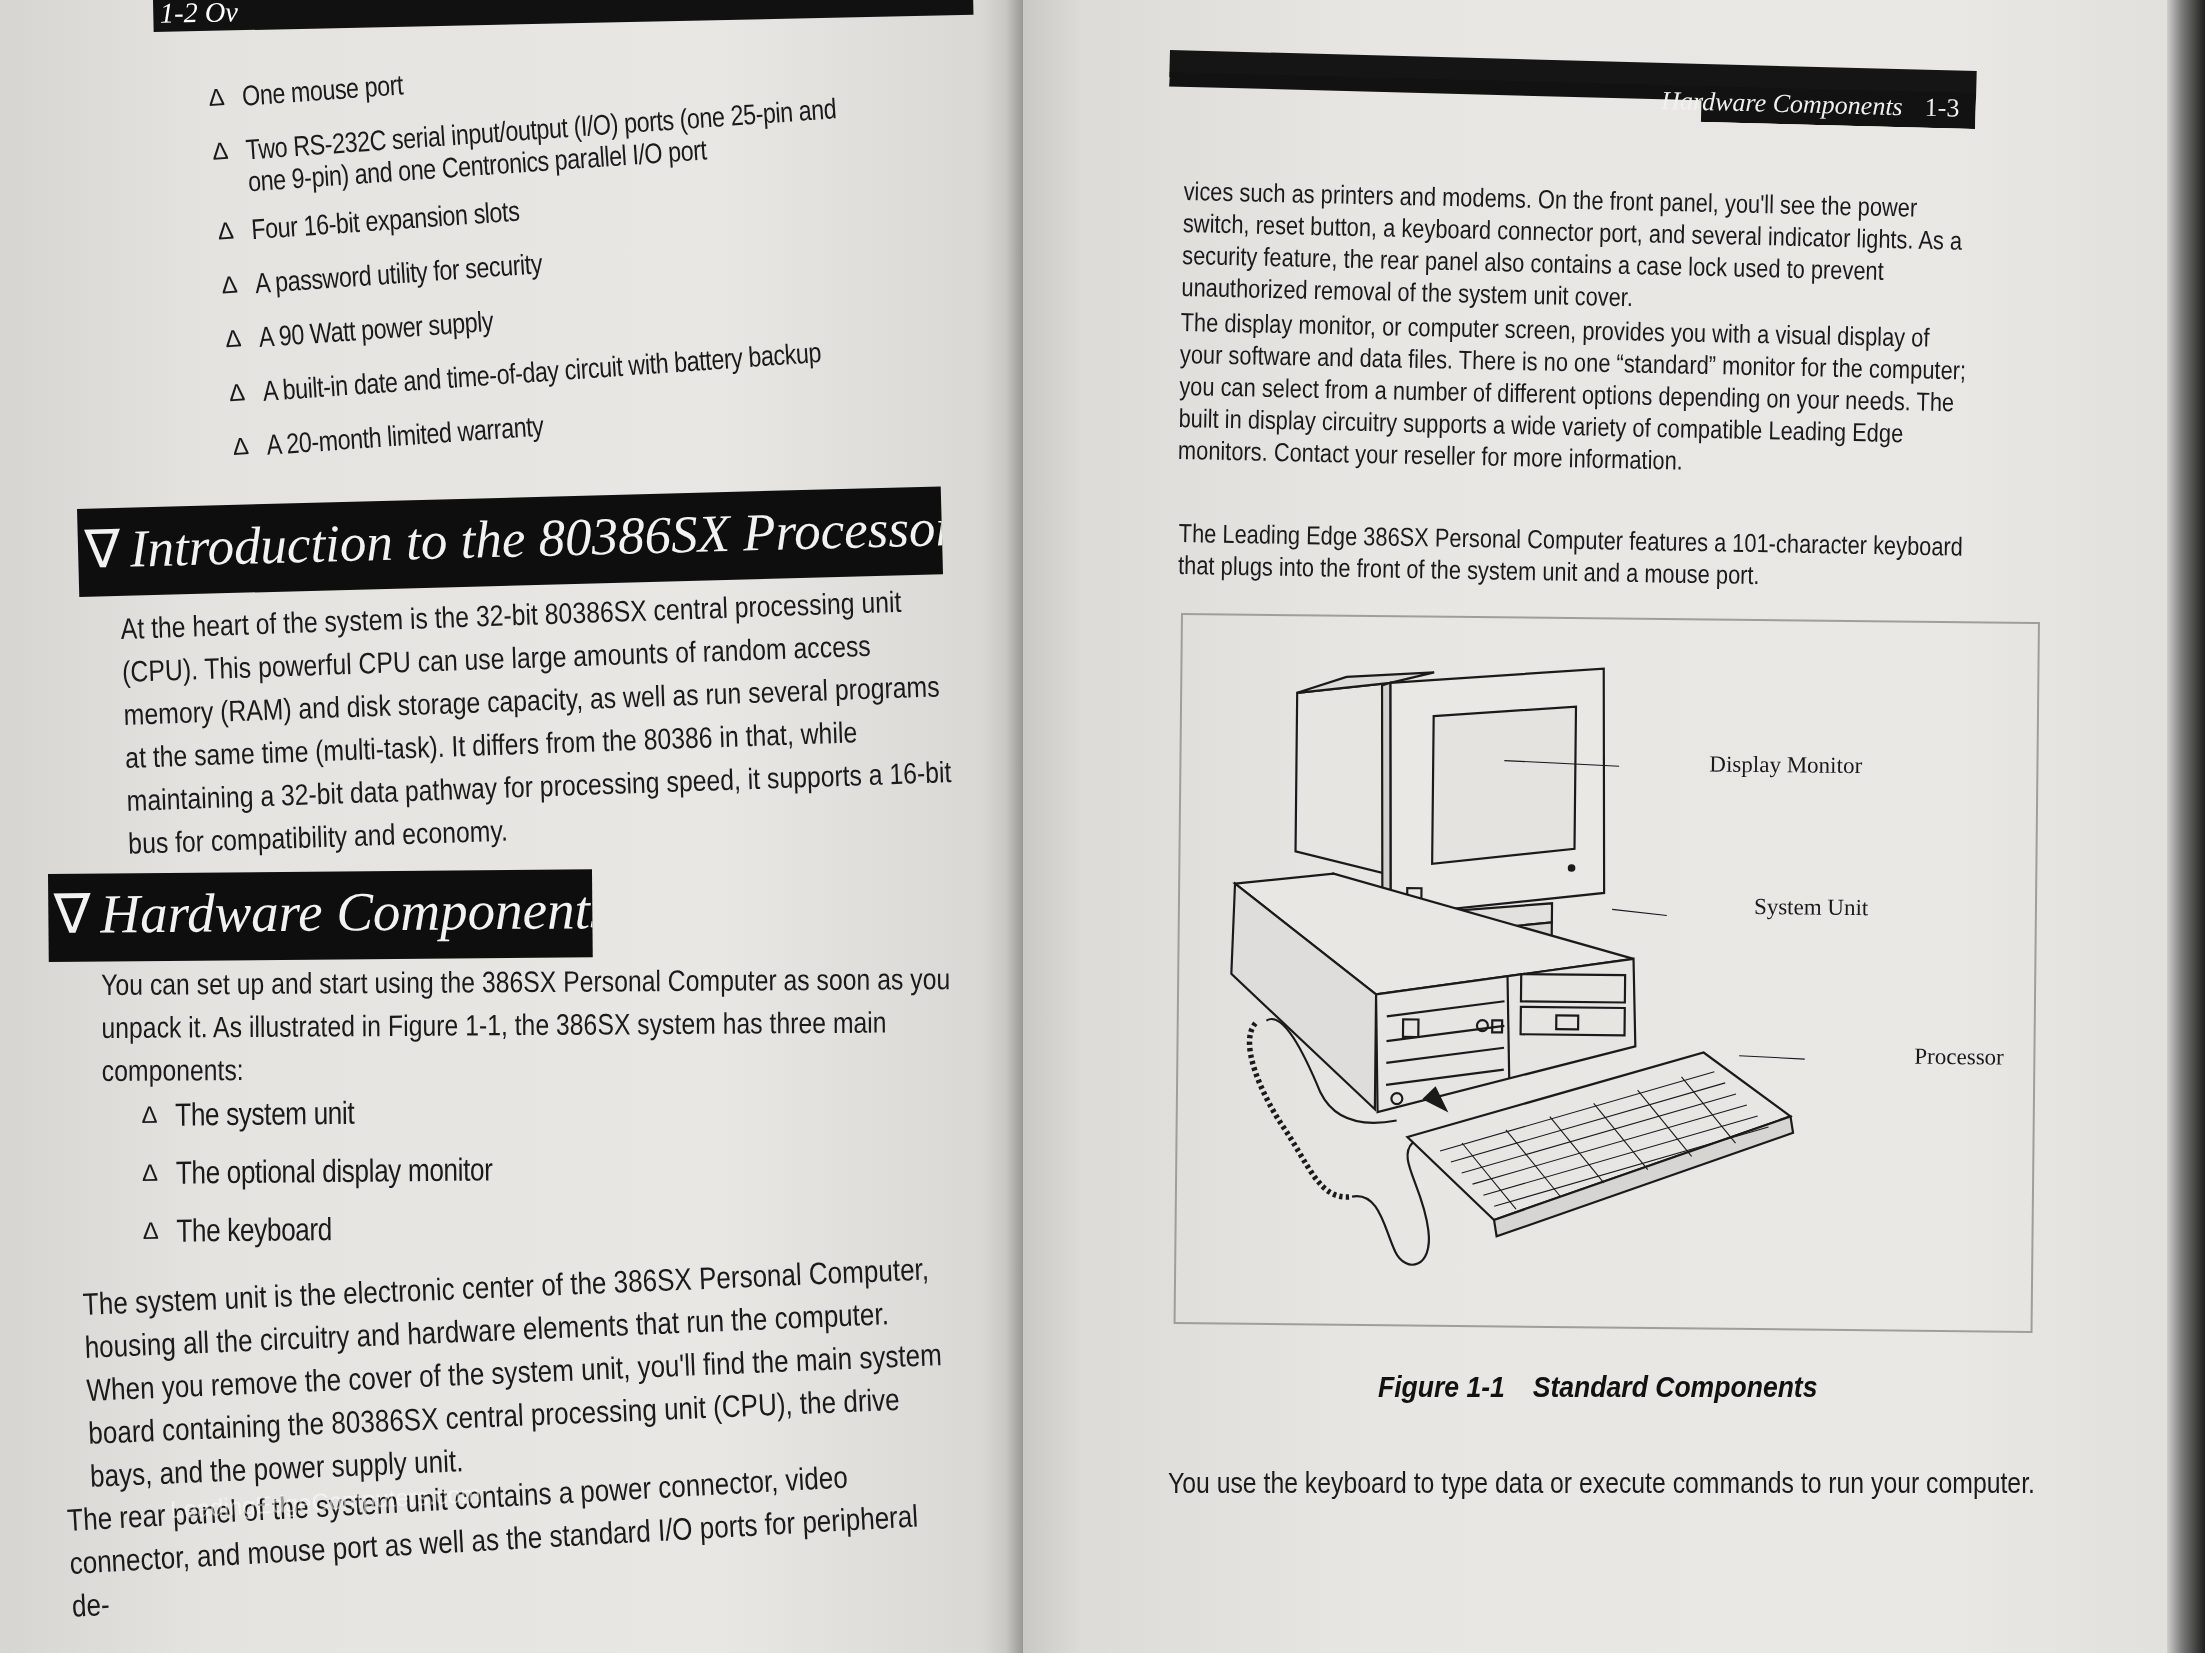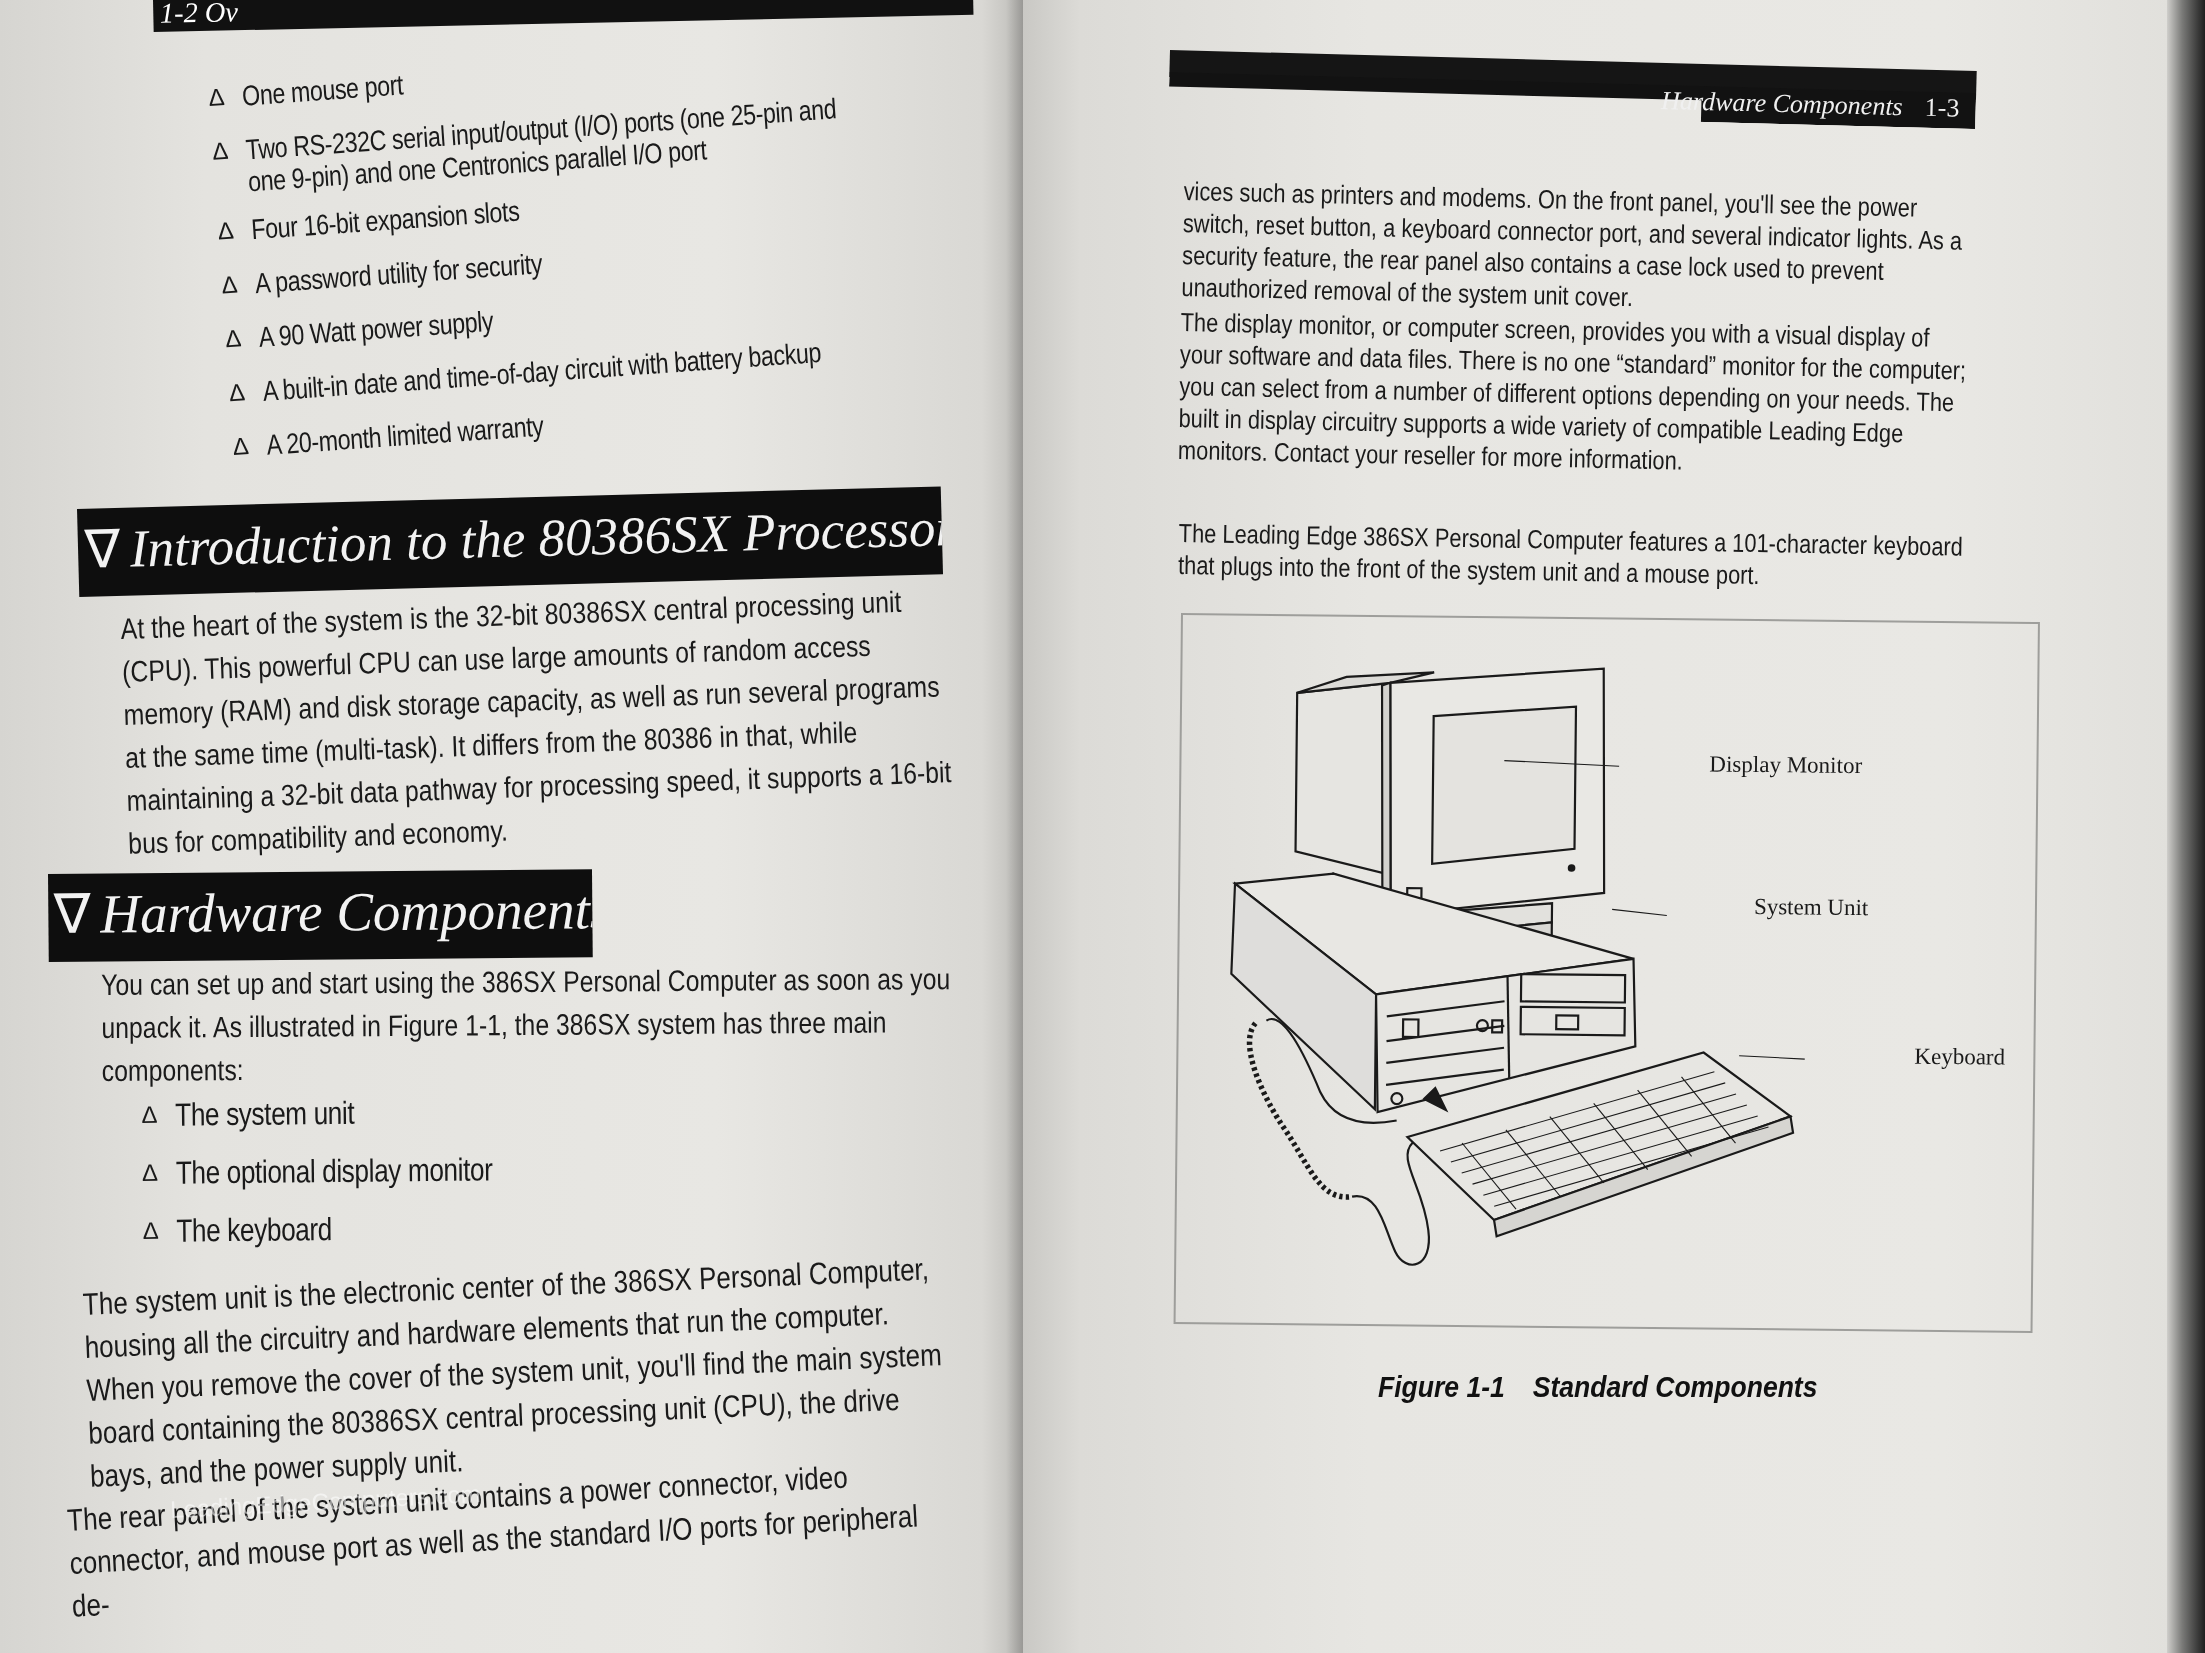--- a/index.html
+++ b/index.html
@@ -272,23 +272,26 @@
         <line x1="840" y1="860" x2="940" y2="980"></line>
         <line x1="920" y1="835" x2="1020" y2="955"></line>
       </g>
 
       <line x1="590" y1="260" x2="800" y2="268" stroke-width="2"></line>
       <line x1="790" y1="530" x2="890" y2="540" stroke-width="2"></line>
       <line x1="1025" y1="795" x2="1145" y2="800" stroke-width="2"></line>
     </svg>
     <div class="fig-label fl-monitor">Display Monitor</div>
     <div class="fig-label fl-system">System Unit</div>
-    <div class="fig-label fl-keyboard">Keyboard</div>
+    <div class="fig-label fl-keyboard">Processor</div>
   </div>
 
   <div class="fig-caption">
     <span class="num">Figure 1-1</span><span>Standard Components</span>
   </div>
 
+  <div class="para p-r4">
+    <span class="inner">You use the keyboard to type data or execute commands to run your computer.</span>
+  </div>
 
   <div class="edge-right"></div>
 </div>
 
 
 </body></html>

